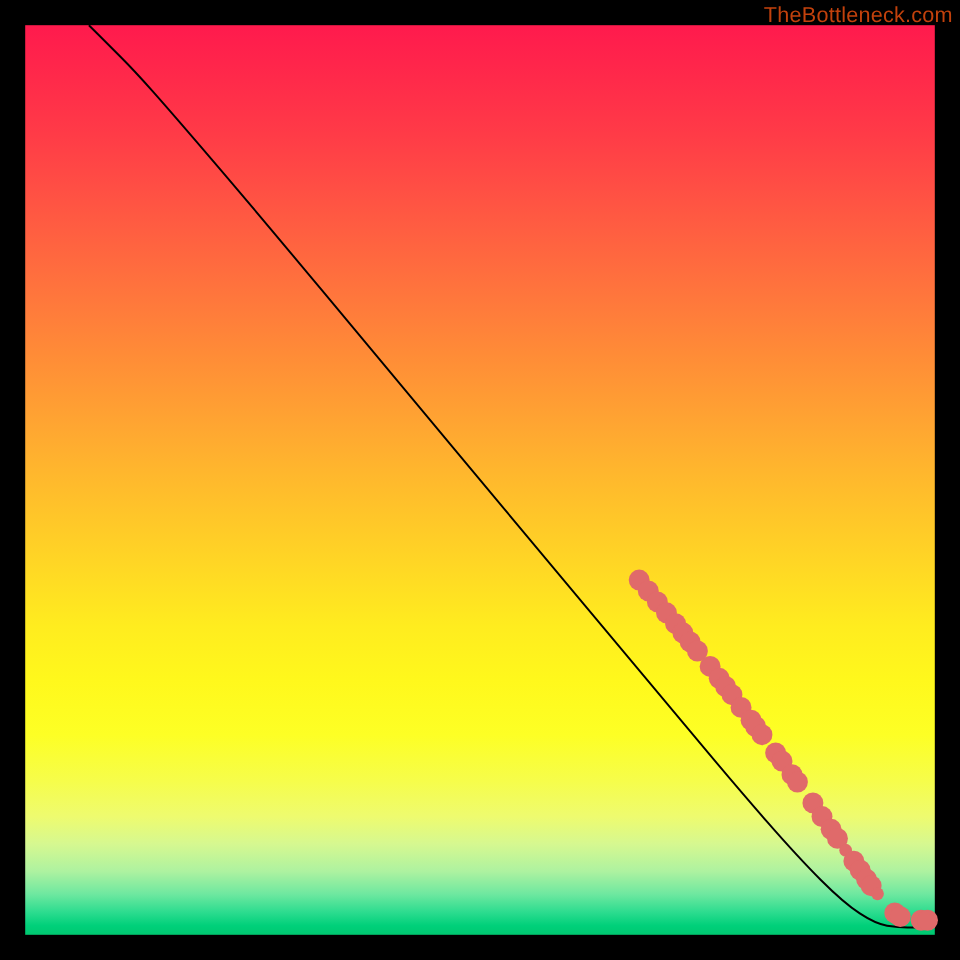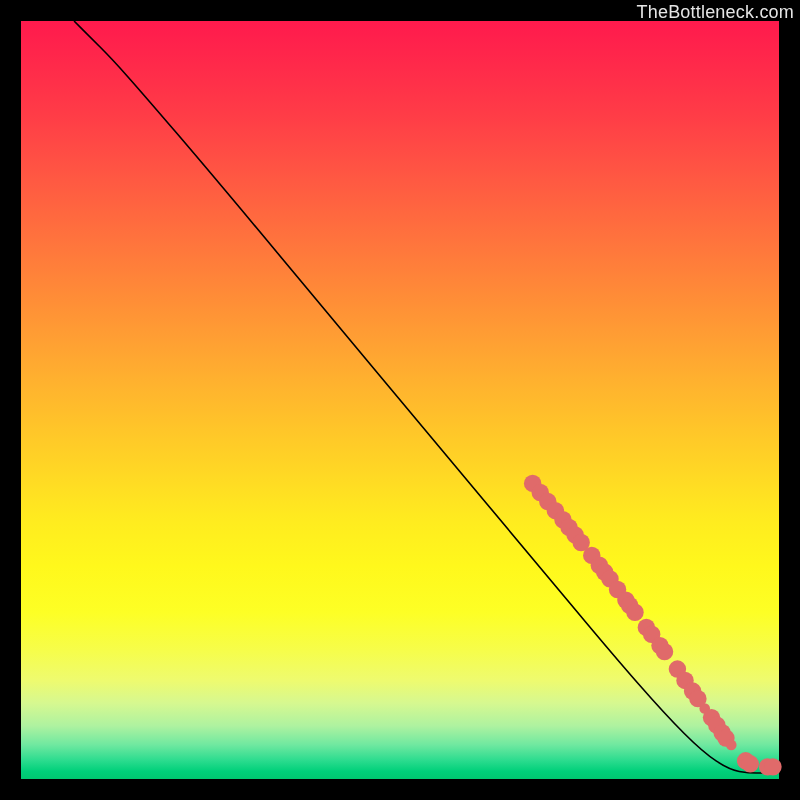--- a/index.html
+++ b/index.html
@@ -46,21 +46,21 @@
       #6fe8a0 95.5%,
       #2ddc8f 97.5%,
       #00d07a 99%,
       #00c870 100%
     );
   }
   .attribution {
     position: absolute;
     top: 2px;
     right: 6px;
-    color: #e5e5e5;
+    color: #c2410c;
     font-size: 18px;
     font-weight: 400;
     letter-spacing: 0.2px;
     user-select: none;
   }
   svg.overlay {
     position: absolute;
     left: 21px;
     top: 21px;
     width: 758px;

